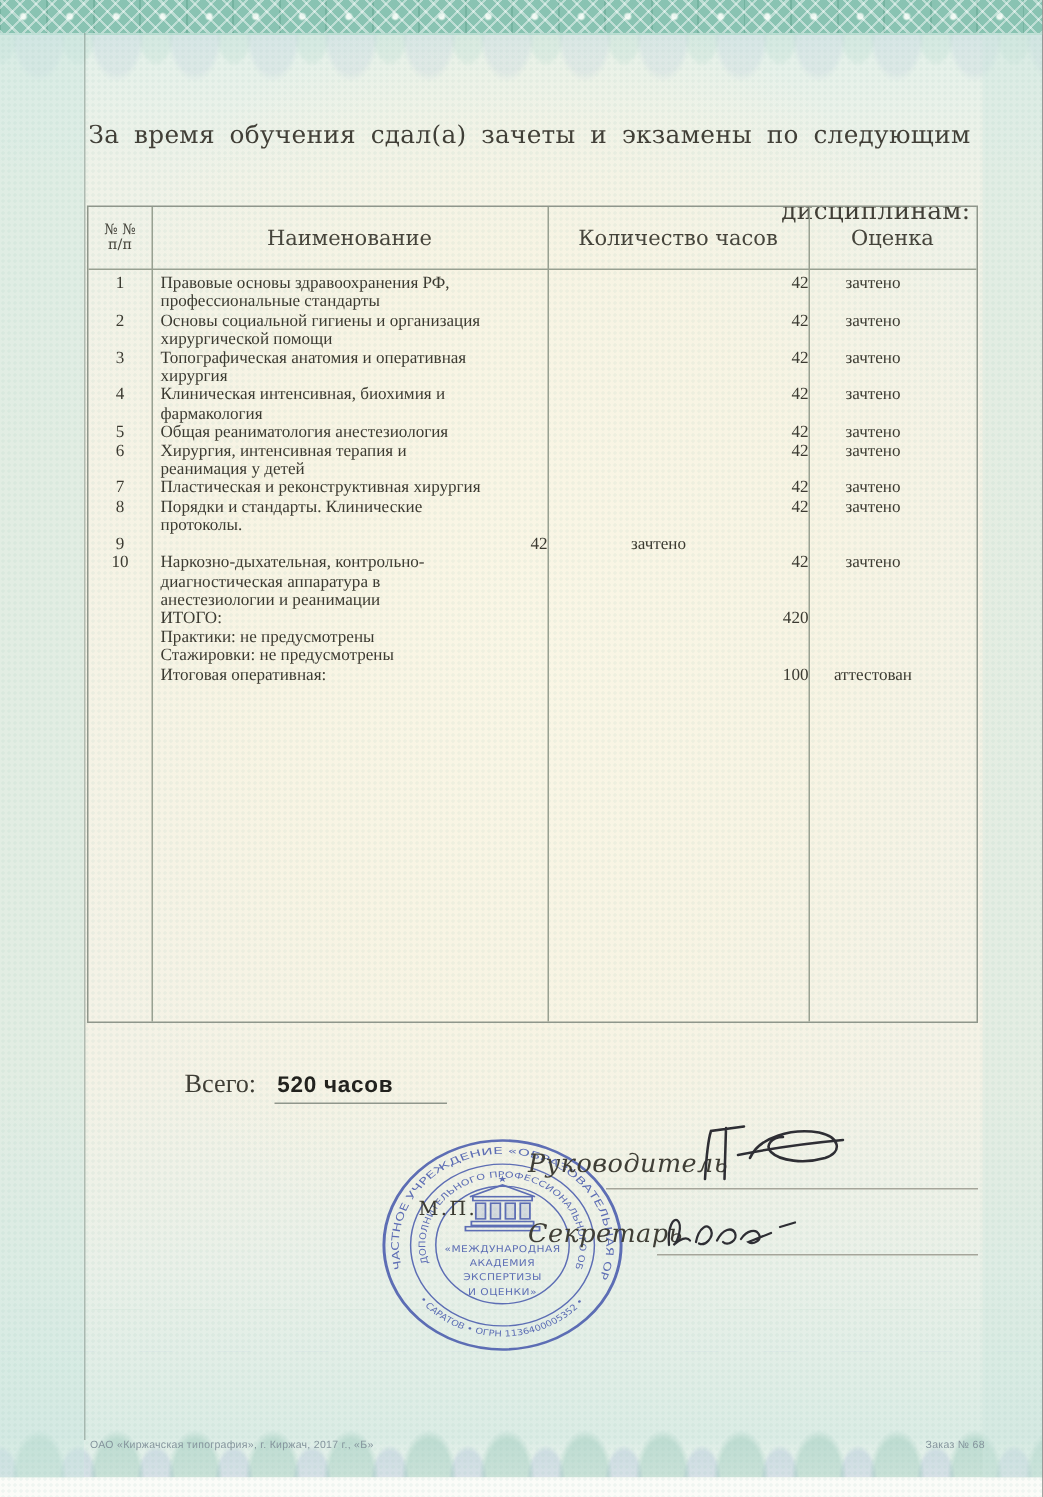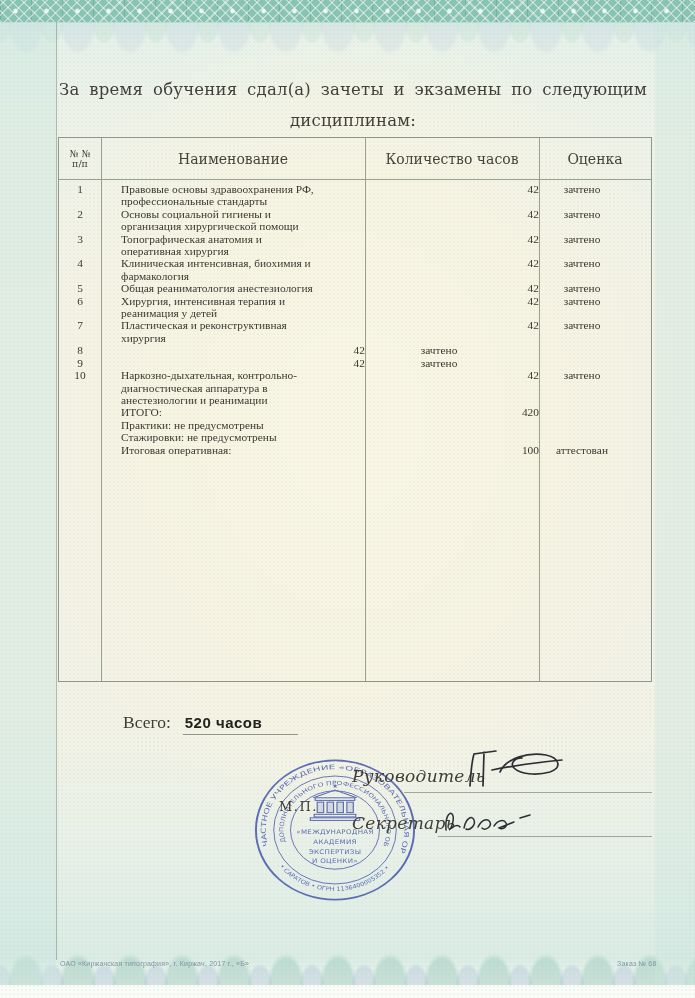--- a/index.html
+++ b/index.html
@@ -33,37 +33,37 @@
   .deco-bottom{position:absolute;left:0;right:0;bottom:13px;height:112px;pointer-events:none;
     background-image:
       radial-gradient(ellipse 26px 44px at 50% 100%, rgba(150,198,183,.42) 0 58%, rgba(150,198,183,0) 72%),
       radial-gradient(ellipse 18px 30px at 50% 100%, rgba(168,186,214,.34) 0 58%, rgba(168,186,214,0) 72%);
     background-size:52px 112px,52px 84px;background-position:0 bottom,26px bottom;background-repeat:repeat-x;}
   .strip-bottom{position:absolute;left:0;right:0;bottom:0;height:13px;background:#fbfcf8;}
 
   .heading{position:absolute;left:59px;top:74px;width:588px;
     font-family:"DejaVu Serif",serif;font-size:16.5px;color:#413f37;letter-spacing:.2px;line-height:31px;}
   .heading .l1{text-align:justify;text-align-last:justify;white-space:nowrap;}
-  .heading .l2{text-align:center;}
+  .heading .l2{text-align:right;margin-top:20px;}
 
   .tbl{position:absolute;left:58px;top:137px;width:594px;height:545px;
     border:1px solid #8f968b;box-sizing:border-box;}
   .vline{position:absolute;top:0;bottom:0;width:1px;background:#98a091;}
   .v1{left:42px;} .v2{left:306px;} .v3{left:480px;}
   .thead{display:grid;grid-template-columns:42px 264px 174px 1fr;height:41px;
     border-bottom:1px solid #98a091;align-items:center;
     font-family:"DejaVu Serif",serif;font-size:14px;color:#45443b;}
   .thead .hc{text-align:center;}
   .h-num{font-size:9.5px;line-height:10px;}
   .tbody{position:relative;padding-top:3px;}
   .trow{display:grid;grid-template-columns:42px 264px 174px 1fr;align-items:start;
     font-size:11.4px;line-height:12.4px;color:#3b3a31;}
   .cell{padding:0;}
   .c-num{text-align:center;}
-  .c-name{padding-left:20px;padding-right:44px;}
+  .c-name{padding-left:6px;padding-right:44px;}
   .c-hours{text-align:right;}
   .c-grade{text-align:center;padding-right:26px;}
 
   .vsego{position:absolute;left:123px;top:712px;white-space:nowrap;}
   .vsego .lbl{font-family:Liberation Serif, serif;font-size:17.5px;color:#3f3e36;}
   .vsego .val{font-family:"Liberation Sans",sans-serif;font-weight:bold;font-size:15px;
     letter-spacing:.5px;color:#22221e;margin-left:12px;display:inline-block;
     border-bottom:1px solid #8f968b;padding:0 36px 3px 2px;}
 
   .sig-label{position:absolute;font-family:"DejaVu Serif",serif;font-style:italic;
@@ -147,20 +147,21 @@
           <div class="cell c-grade">зачтено</div>
         </div>
         <div class="trow">
           <div class="cell c-num">7</div>
           <div class="cell c-name">Пластическая и реконструктивная хирургия</div>
           <div class="cell c-hours">42</div>
           <div class="cell c-grade">зачтено</div>
         </div>
         <div class="trow">
           <div class="cell c-num">8</div>
+          <div class="cell c-name">Порядки и стандарты. Клинические протоколы.</div>
           <div class="cell c-hours">42</div>
           <div class="cell c-grade">зачтено</div>
         </div>
         <div class="trow">
           <div class="cell c-num">9</div>
           <div class="cell c-hours">42</div>
           <div class="cell c-grade">зачтено</div>
         </div>
         <div class="trow">
           <div class="cell c-num">10</div>

